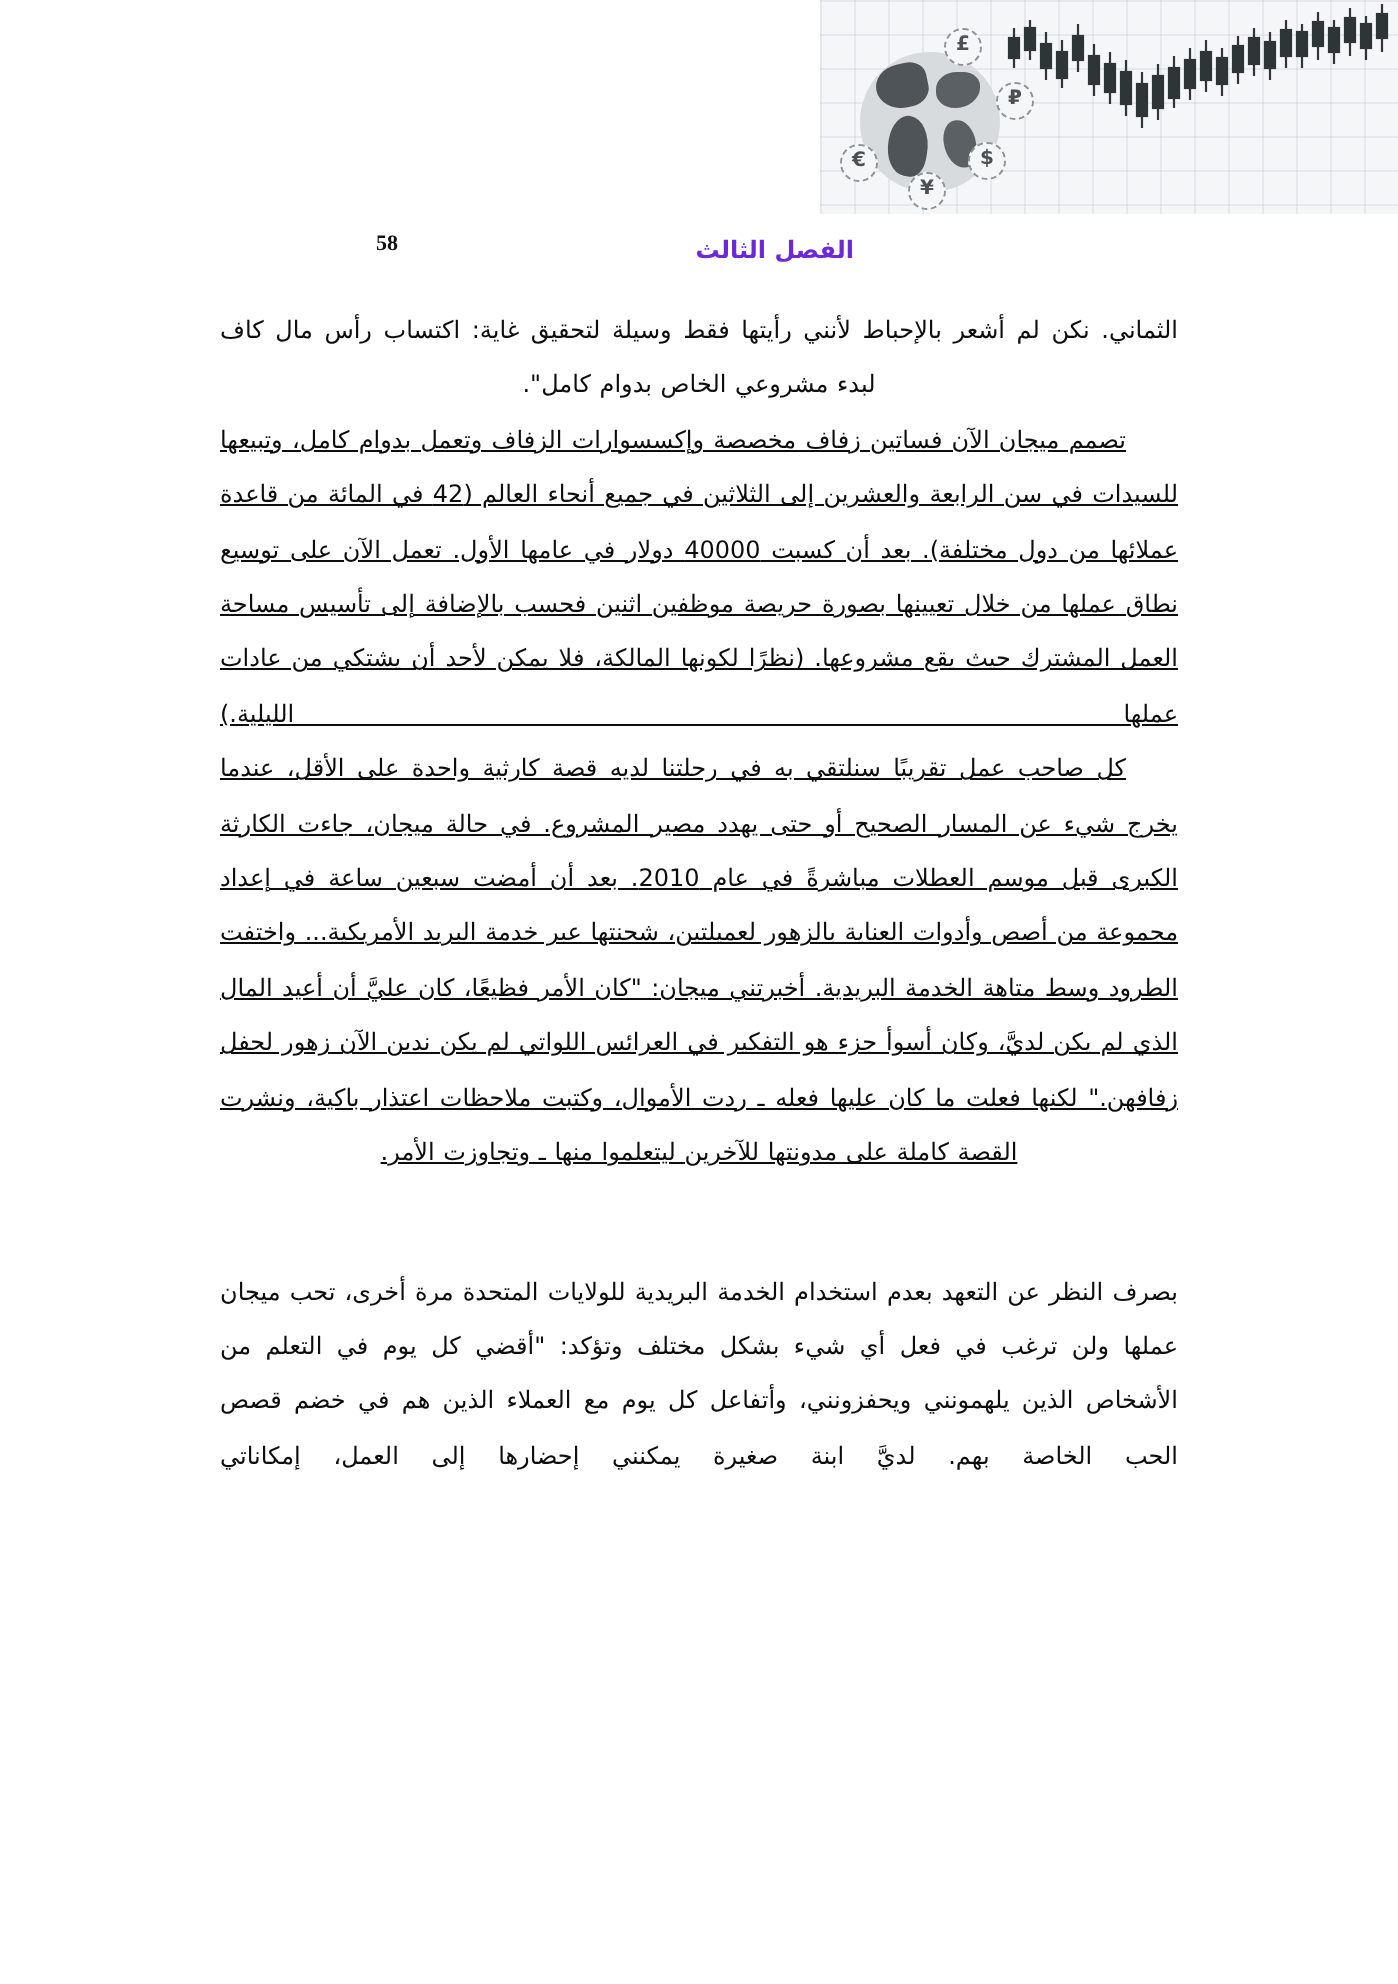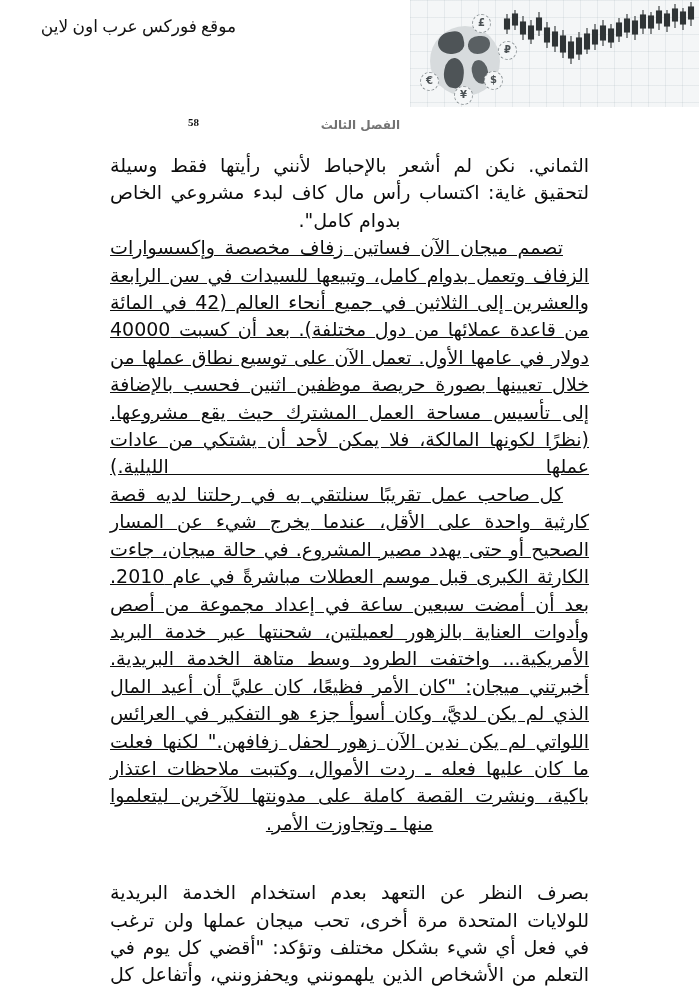--- a/index.html
+++ b/index.html
@@ -186,26 +186,26 @@
   .running-head {
     position: absolute;
     top: 118px;
     left: 96px;
     right: 96px;
     height: 20px;
     direction: rtl;
   }
   .chapter-label {
     position: absolute;
-    right: 203px;
+    right: 176px;
     top: 0;
     font-family: "DejaVu Sans", "Liberation Sans", sans-serif;
     font-size: 12px;
     font-weight: bold;
-    color: #737373;
+    color: #6d28d9;
     white-space: nowrap;
   }
   .page-number {
     position: absolute;
     left: 92px;
     top: -2px;
     font-family: "Liberation Serif", "DejaVu Serif", serif;
     font-size: 11px;
     font-weight: bold;
     color: #111111;
@@ -217,21 +217,21 @@
     top: 152px;
     right: 110px;
     left: 110px;
     direction: rtl;
     text-align: justify;
     text-align-last: justify;
   }
   p.para {
     margin: 0;
     font-family: "DejaVu Sans", "Liberation Sans", sans-serif;
-    font-size: 19px;
+    font-size: 12px;
     line-height: 27.4px;
     color: #0d0d0d;
     text-align: justify;
     text-align-last: justify;
     word-spacing: 0.5px;
   }
   p.para.last-ragged {
     text-align-last: center;
   }
   p.para.indent {
@@ -240,21 +240,20 @@
   }
   .gap-sm { height: 0px; }
   .gap-lg { height: 42px; }
 </style>
 </head>
 <body>
 
 <div class="page">
 
   <div class="watermark">
-    <div class="watermark-ar">موقع فوركس عرب اون لاين</div>
   </div>
 
   <div class="banner">
     <div class="banner-grid"></div>
 
     <svg class="banner-chart" viewBox="0 0 200 72" preserveAspectRatio="none">
       <g stroke="#2f3436" stroke-width="1.1" fill="#2f3436">
         <g>
             <line x1="8" y1="14" x2="8" y2="34"></line>
             <rect x="5.5" y="19" width="5" height="10"></rect>

